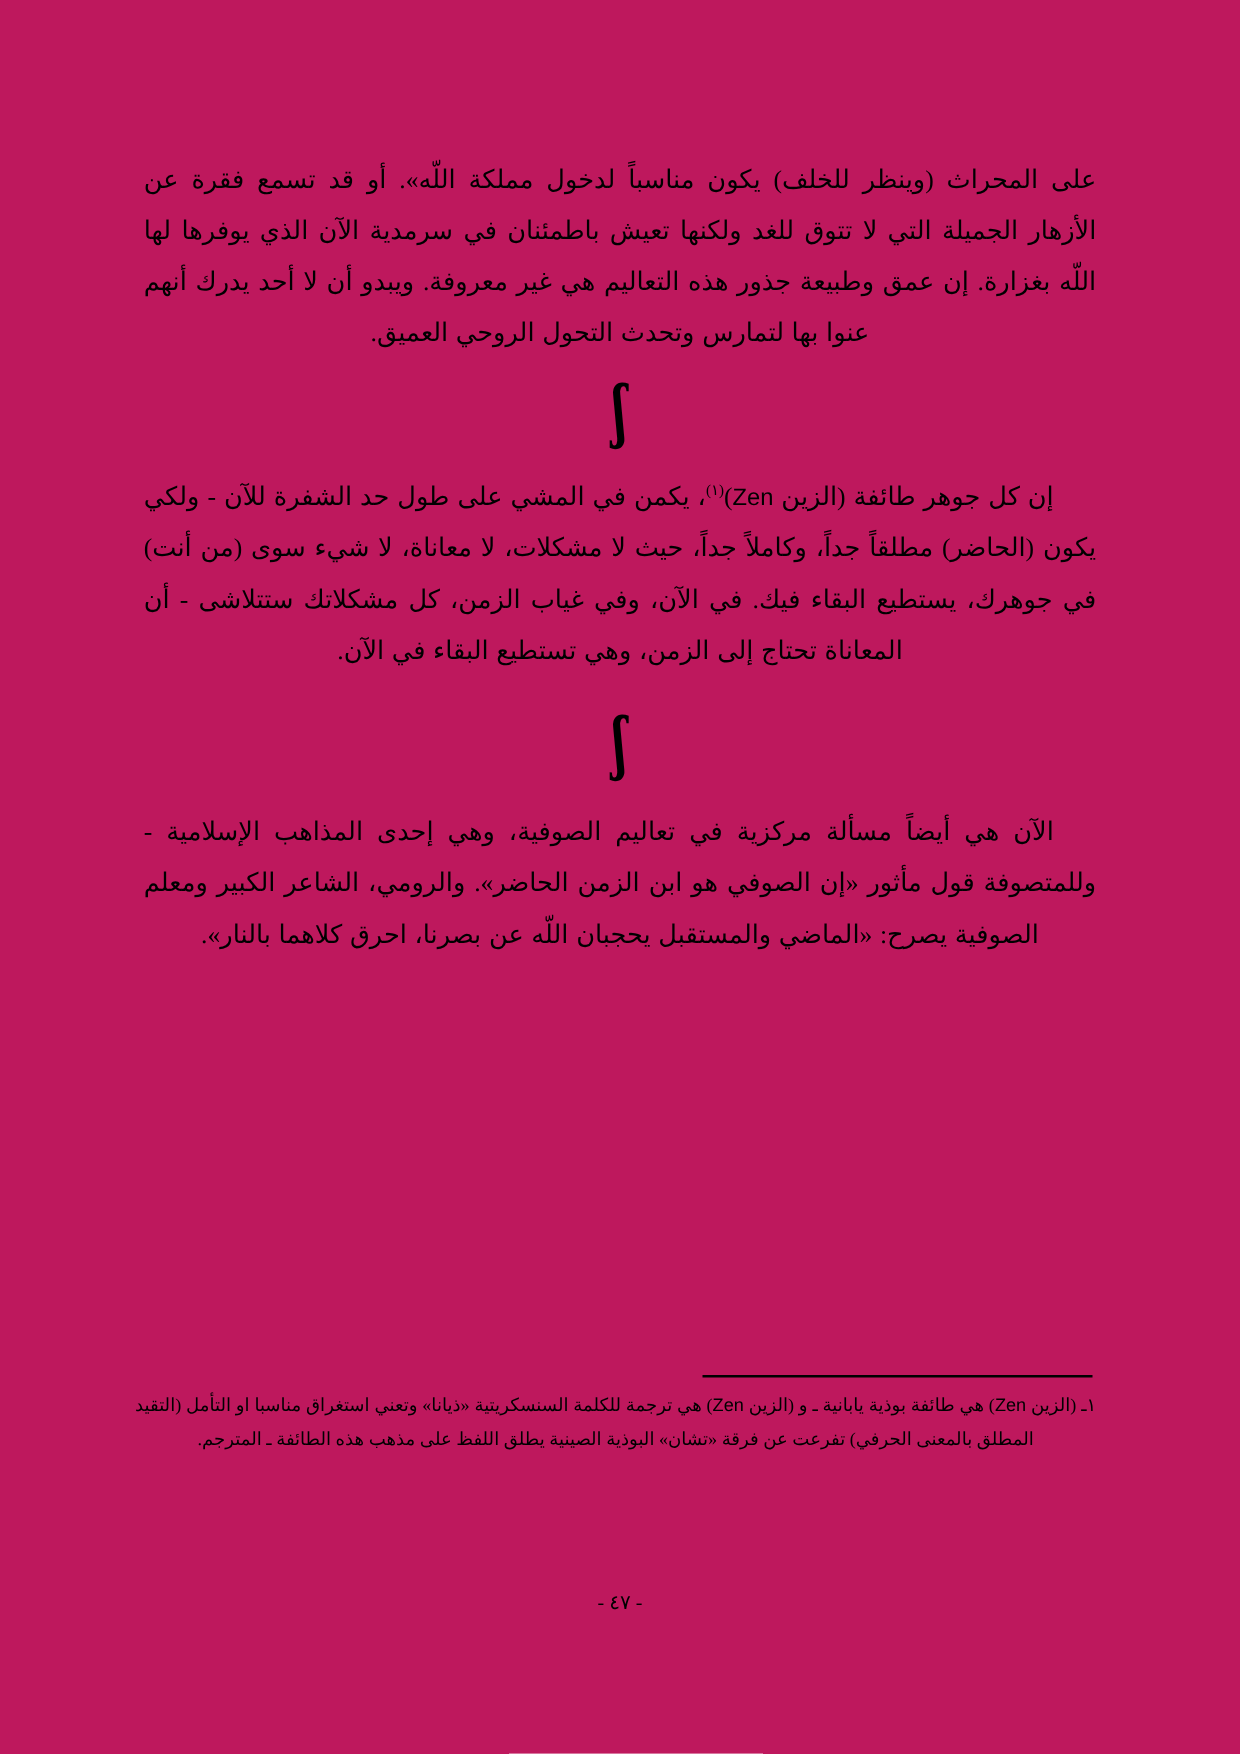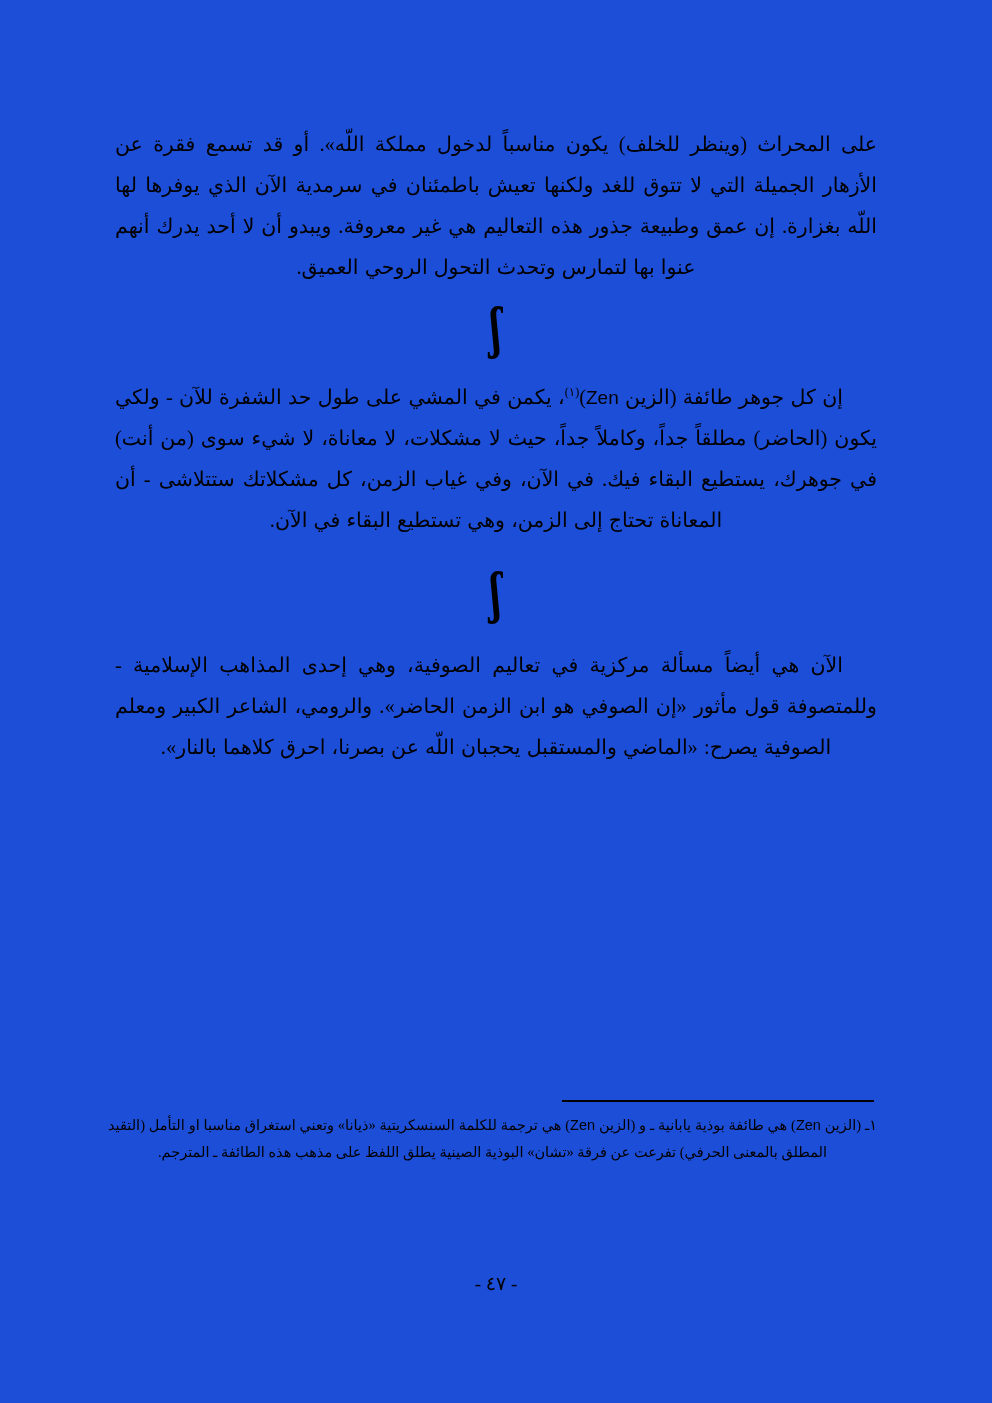--- a/index.html
+++ b/index.html
@@ -13,21 +13,21 @@
     height: 1403px;
     position: relative;
     overflow: hidden;
     font-family: "Liberation Serif", "DejaVu Serif", serif;
     color: #000000;
   }
 
   .page {
     position: absolute;
     inset: 0;
-    background: #1d4ed8;
+    background: #be185d;
   }
 
   
   .content {
     position: absolute;
     top: 124px;
     right: 115px;
     left: 115px;
     direction: rtl;
     text-align: justify;
@@ -111,21 +111,21 @@
     font-size: 14.5px;
   }
 
   
   .page-number {
     position: absolute;
     top: 1272px;
     left: 0;
     right: 0;
     text-align: center;
-    font-size: 19px;
+    font-size: 16px;
     letter-spacing: 2px;
     direction: rtl;
   }
 
   
   .watermark {
     position: absolute;
     top: 1333px;
     left: 0;
     right: 0;

